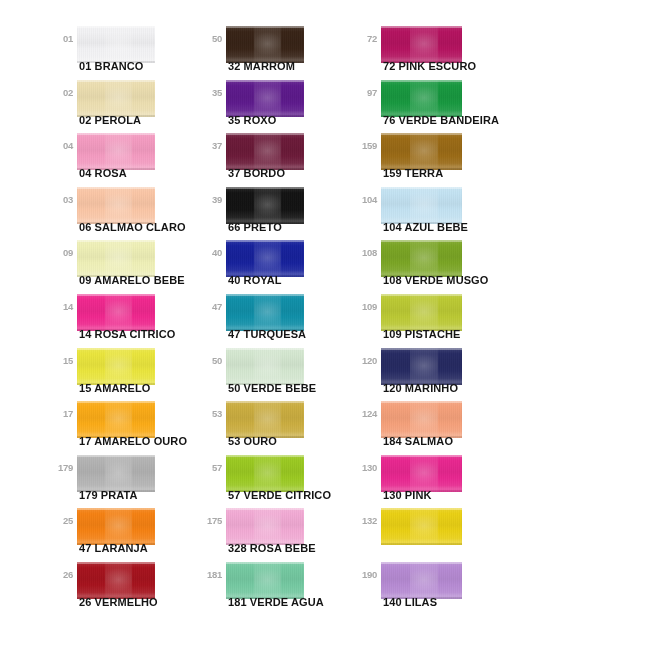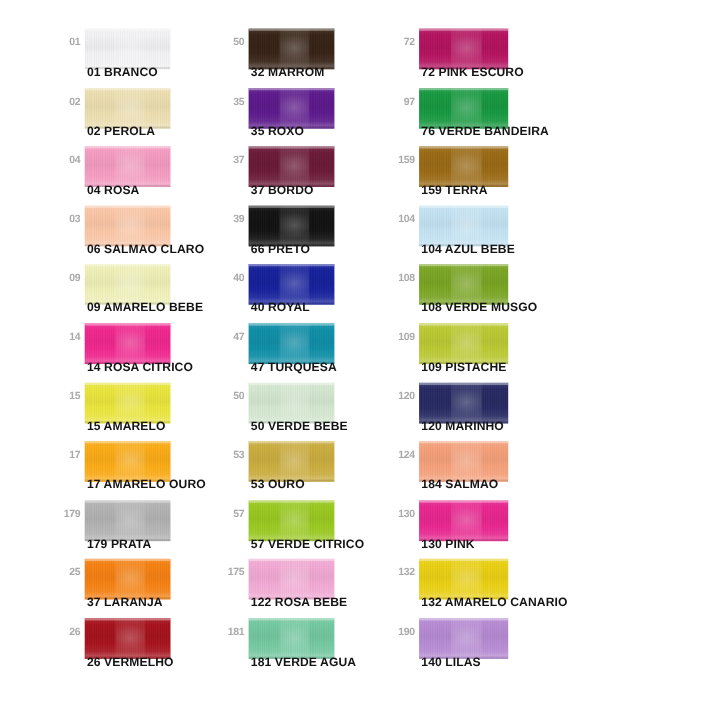--- a/index.html
+++ b/index.html
@@ -219,21 +219,21 @@
       </div>
       <div class="swatch-row" style="top: 504.4px;">
         <div class="code">25</div>
         <div class="ribbon" style="background: rgb(245, 129, 18);">
           <div class="weave"></div>
           <div class="sheen"></div>
           <div class="gloss"></div>
           <div class="edge-top"></div>
           <div class="edge-bot"></div>
         </div>
-        <div class="label">37 LARANJA</div>
+        <div class="label">47 LARANJA</div>
       </div>
       <div class="swatch-row" style="top: 558px;">
         <div class="code">26</div>
         <div class="ribbon" style="background: rgb(166, 18, 29);">
           <div class="weave"></div>
           <div class="sheen"></div>
           <div class="gloss"></div>
           <div class="edge-top"></div>
           <div class="edge-bot"></div>
         </div>
@@ -342,21 +342,21 @@
       </div>
       <div class="swatch-row" style="top: 504.4px;">
         <div class="code">175</div>
         <div class="ribbon" style="background: rgb(242, 170, 212);">
           <div class="weave"></div>
           <div class="sheen"></div>
           <div class="gloss"></div>
           <div class="edge-top"></div>
           <div class="edge-bot"></div>
         </div>
-        <div class="label">122 ROSA BEBE</div>
+        <div class="label">328 ROSA BEBE</div>
       </div>
       <div class="swatch-row" style="top: 558px;">
         <div class="code">181</div>
         <div class="ribbon" style="background: rgb(116, 201, 161);">
           <div class="weave"></div>
           <div class="sheen"></div>
           <div class="gloss"></div>
           <div class="edge-top"></div>
           <div class="edge-bot"></div>
         </div>
@@ -465,21 +465,20 @@
       </div>
       <div class="swatch-row" style="top: 504.4px;">
         <div class="code">132</div>
         <div class="ribbon" style="background: rgb(234, 208, 19);">
           <div class="weave"></div>
           <div class="sheen"></div>
           <div class="gloss"></div>
           <div class="edge-top"></div>
           <div class="edge-bot"></div>
         </div>
-        <div class="label">132 AMARELO CANARIO</div>
       </div>
       <div class="swatch-row" style="top: 558px;">
         <div class="code">190</div>
         <div class="ribbon" style="background: rgb(182, 138, 211);">
           <div class="weave"></div>
           <div class="sheen"></div>
           <div class="gloss"></div>
           <div class="edge-top"></div>
           <div class="edge-bot"></div>
         </div>

